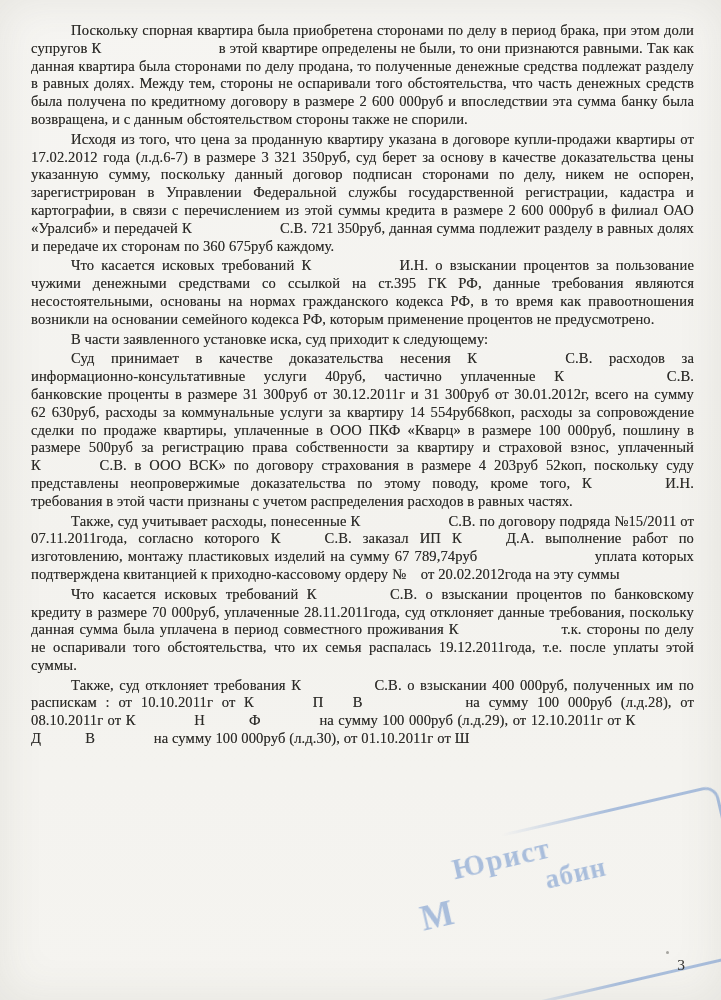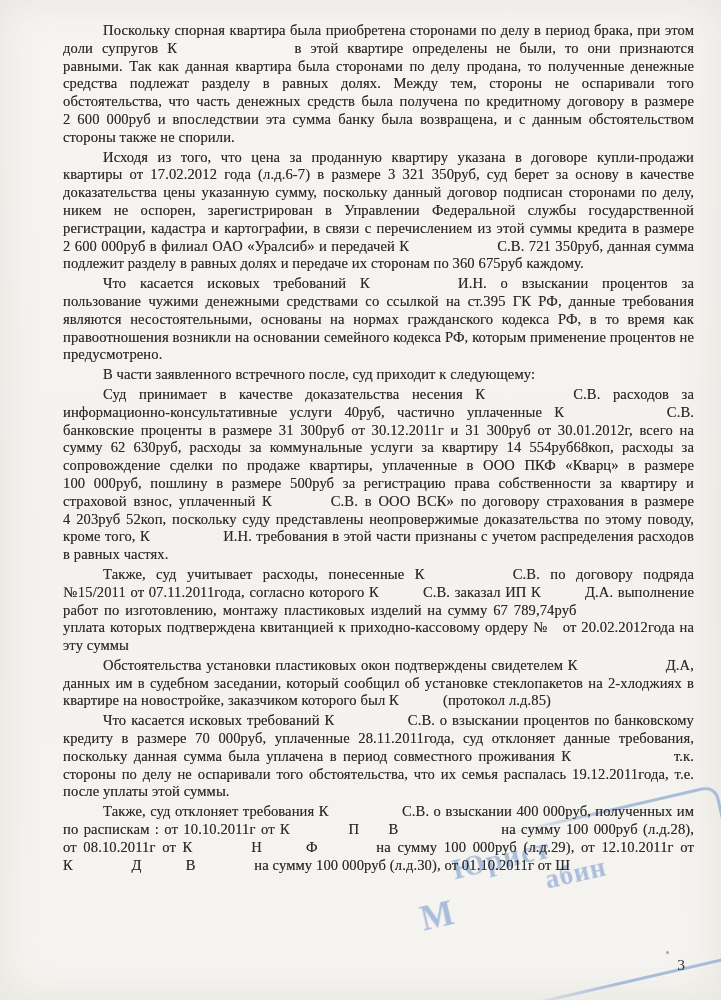--- a/index.html
+++ b/index.html
@@ -23,21 +23,20 @@
     left: 31px;
     right: 27px;
     top: 22px;
     z-index: 2;
     color: #2c2b28;
     font-size: 14.6px;
     line-height: 17.8px;
     text-align: justify;
     letter-spacing: 0.1px;
     text-shadow: 0 0 0.4px rgba(40, 38, 34, 0.55);
-    margin-left: 32px;
   }
   .doc-body p {
     margin: 0 0 2px 0;
     text-indent: 40px;
   }
   .page-number {
     position: absolute;
     right: 36px;
     top: 956px;
     z-index: 2;
@@ -110,24 +109,23 @@
     <div class="wm-border"></div>
     <span class="wm-title">Юрист</span>
     <span class="wm-initial">М</span>
     <span class="wm-tail">абин</span>
   </div>
 
   <div class="doc-body">
     <p>Поскольку спорная квартира была приобретена сторонами по делу в период брака, при этом доли супругов К        в этой квартире определены не были, то они признаются равными. Так как данная квартира была сторонами по делу продана, то полученные денежные средства подлежат разделу в равных долях. Между тем, стороны не оспаривали того обстоятельства, что часть денежных средств была получена по кредитному договору в размере 2&nbsp;600&nbsp;000руб и впоследствии эта сумма банку была возвращена, и с данным обстоятельством стороны также не спорили.</p>
     <p>Исходя из того, что цена за проданную квартиру указана в договоре купли-продажи квартиры от 17.02.2012 года (л.д.6-7) в размере 3&nbsp;321&nbsp;350руб, суд берет за основу в качестве доказательства цены указанную сумму, поскольку данный договор подписан сторонами по делу, никем не оспорен, зарегистрирован в Управлении Федеральной службы государственной регистрации, кадастра и картографии, в связи с перечислением из этой суммы кредита в размере 2&nbsp;600&nbsp;000руб в филиал ОАО «Уралсиб» и передачей К      С.В. 721&nbsp;350руб, данная сумма подлежит разделу в равных долях и передаче их сторонам по 360&nbsp;675руб каждому.</p>
     <p>Что касается исковых требований К      И.Н. о взыскании процентов за пользование чужими денежными средствами со ссылкой на ст.395 ГК РФ, данные требования являются несостоятельными, основаны на нормах гражданского кодекса РФ, в то время как правоотношения возникли на основании семейного кодекса РФ, которым применение процентов не предусмотрено.</p>
-    <p>В части заявленного встречного после, суд приходит к следующему:</p>
+    <p>В части заявленного установке иска, суд приходит к следующему:</p>
     <p>Суд принимает в качестве доказательства несения К      С.В. расходов за информационно-консультативные услуги 40руб, частично уплаченные К       С.В. банковские проценты в размере 31&nbsp;300руб от 30.12.2011г и 31&nbsp;300руб от 30.01.2012г, всего на сумму 62&nbsp;630руб, расходы за коммунальные услуги за квартиру 14&nbsp;554руб68коп, расходы за сопровождение сделки по продаже квартиры, уплаченные в ООО ПКФ «Кварц» в размере 100&nbsp;000руб, пошлину в размере 500руб за регистрацию права собственности за квартиру и страховой взнос, уплаченный К    С.В. в ООО ВСК» по договору страхования в размере 4&nbsp;203руб 52коп, поскольку суду представлены неопровержимые доказательства по этому поводу, кроме того, К     И.Н. требования в этой части признаны с учетом распределения расходов в равных частях.</p>
     <p>Также, суд учитывает расходы, понесенные К      С.В. по договору подряда №15/2011 от 07.11.2011года, согласно которого К   С.В. заказал ИП К   Д.А. выполнение работ по изготовлению, монтажу пластиковых изделий на сумму 67&nbsp;789,74руб        уплата которых подтверждена квитанцией к приходно-кассовому ордеру № от 20.02.2012года на эту суммы</p>
-    <p>Обстоятельства установки пластиковых окон подтверждены свидетелем К      Д.А, данных им в судебном заседании, который сообщил об установке стеклопакетов на 2-хлоджиях в квартире на новостройке, заказчиком которого был К   (протокол л.д.85)</p>
     <p>Что касается исковых требований К     С.В. о взыскании процентов по банковскому кредиту в размере 70&nbsp;000руб, уплаченные 28.11.2011года, суд отклоняет данные требования, поскольку данная сумма была уплачена в период совместного проживания К       т.к. стороны по делу не оспаривали того обстоятельства, что их семья распалась 19.12.2011года, т.е. после уплаты этой суммы.</p>
     <p>Также, суд отклоняет требования К     С.В. о взыскании 400&nbsp;000руб, полученных им по распискам : от 10.10.2011г от К    П  В       на сумму 100&nbsp;000руб (л.д.28), от 08.10.2011г от К    Н   Ф    на сумму 100&nbsp;000руб (л.д.29), от 12.10.2011г от К    Д   В    на сумму 100&nbsp;000руб (л.д.30), от 01.10.2011г от Ш</p>
   </div>
 
   <div class="speck"></div>
 
   <div class="page-number">3</div>
 
 </div>
 

